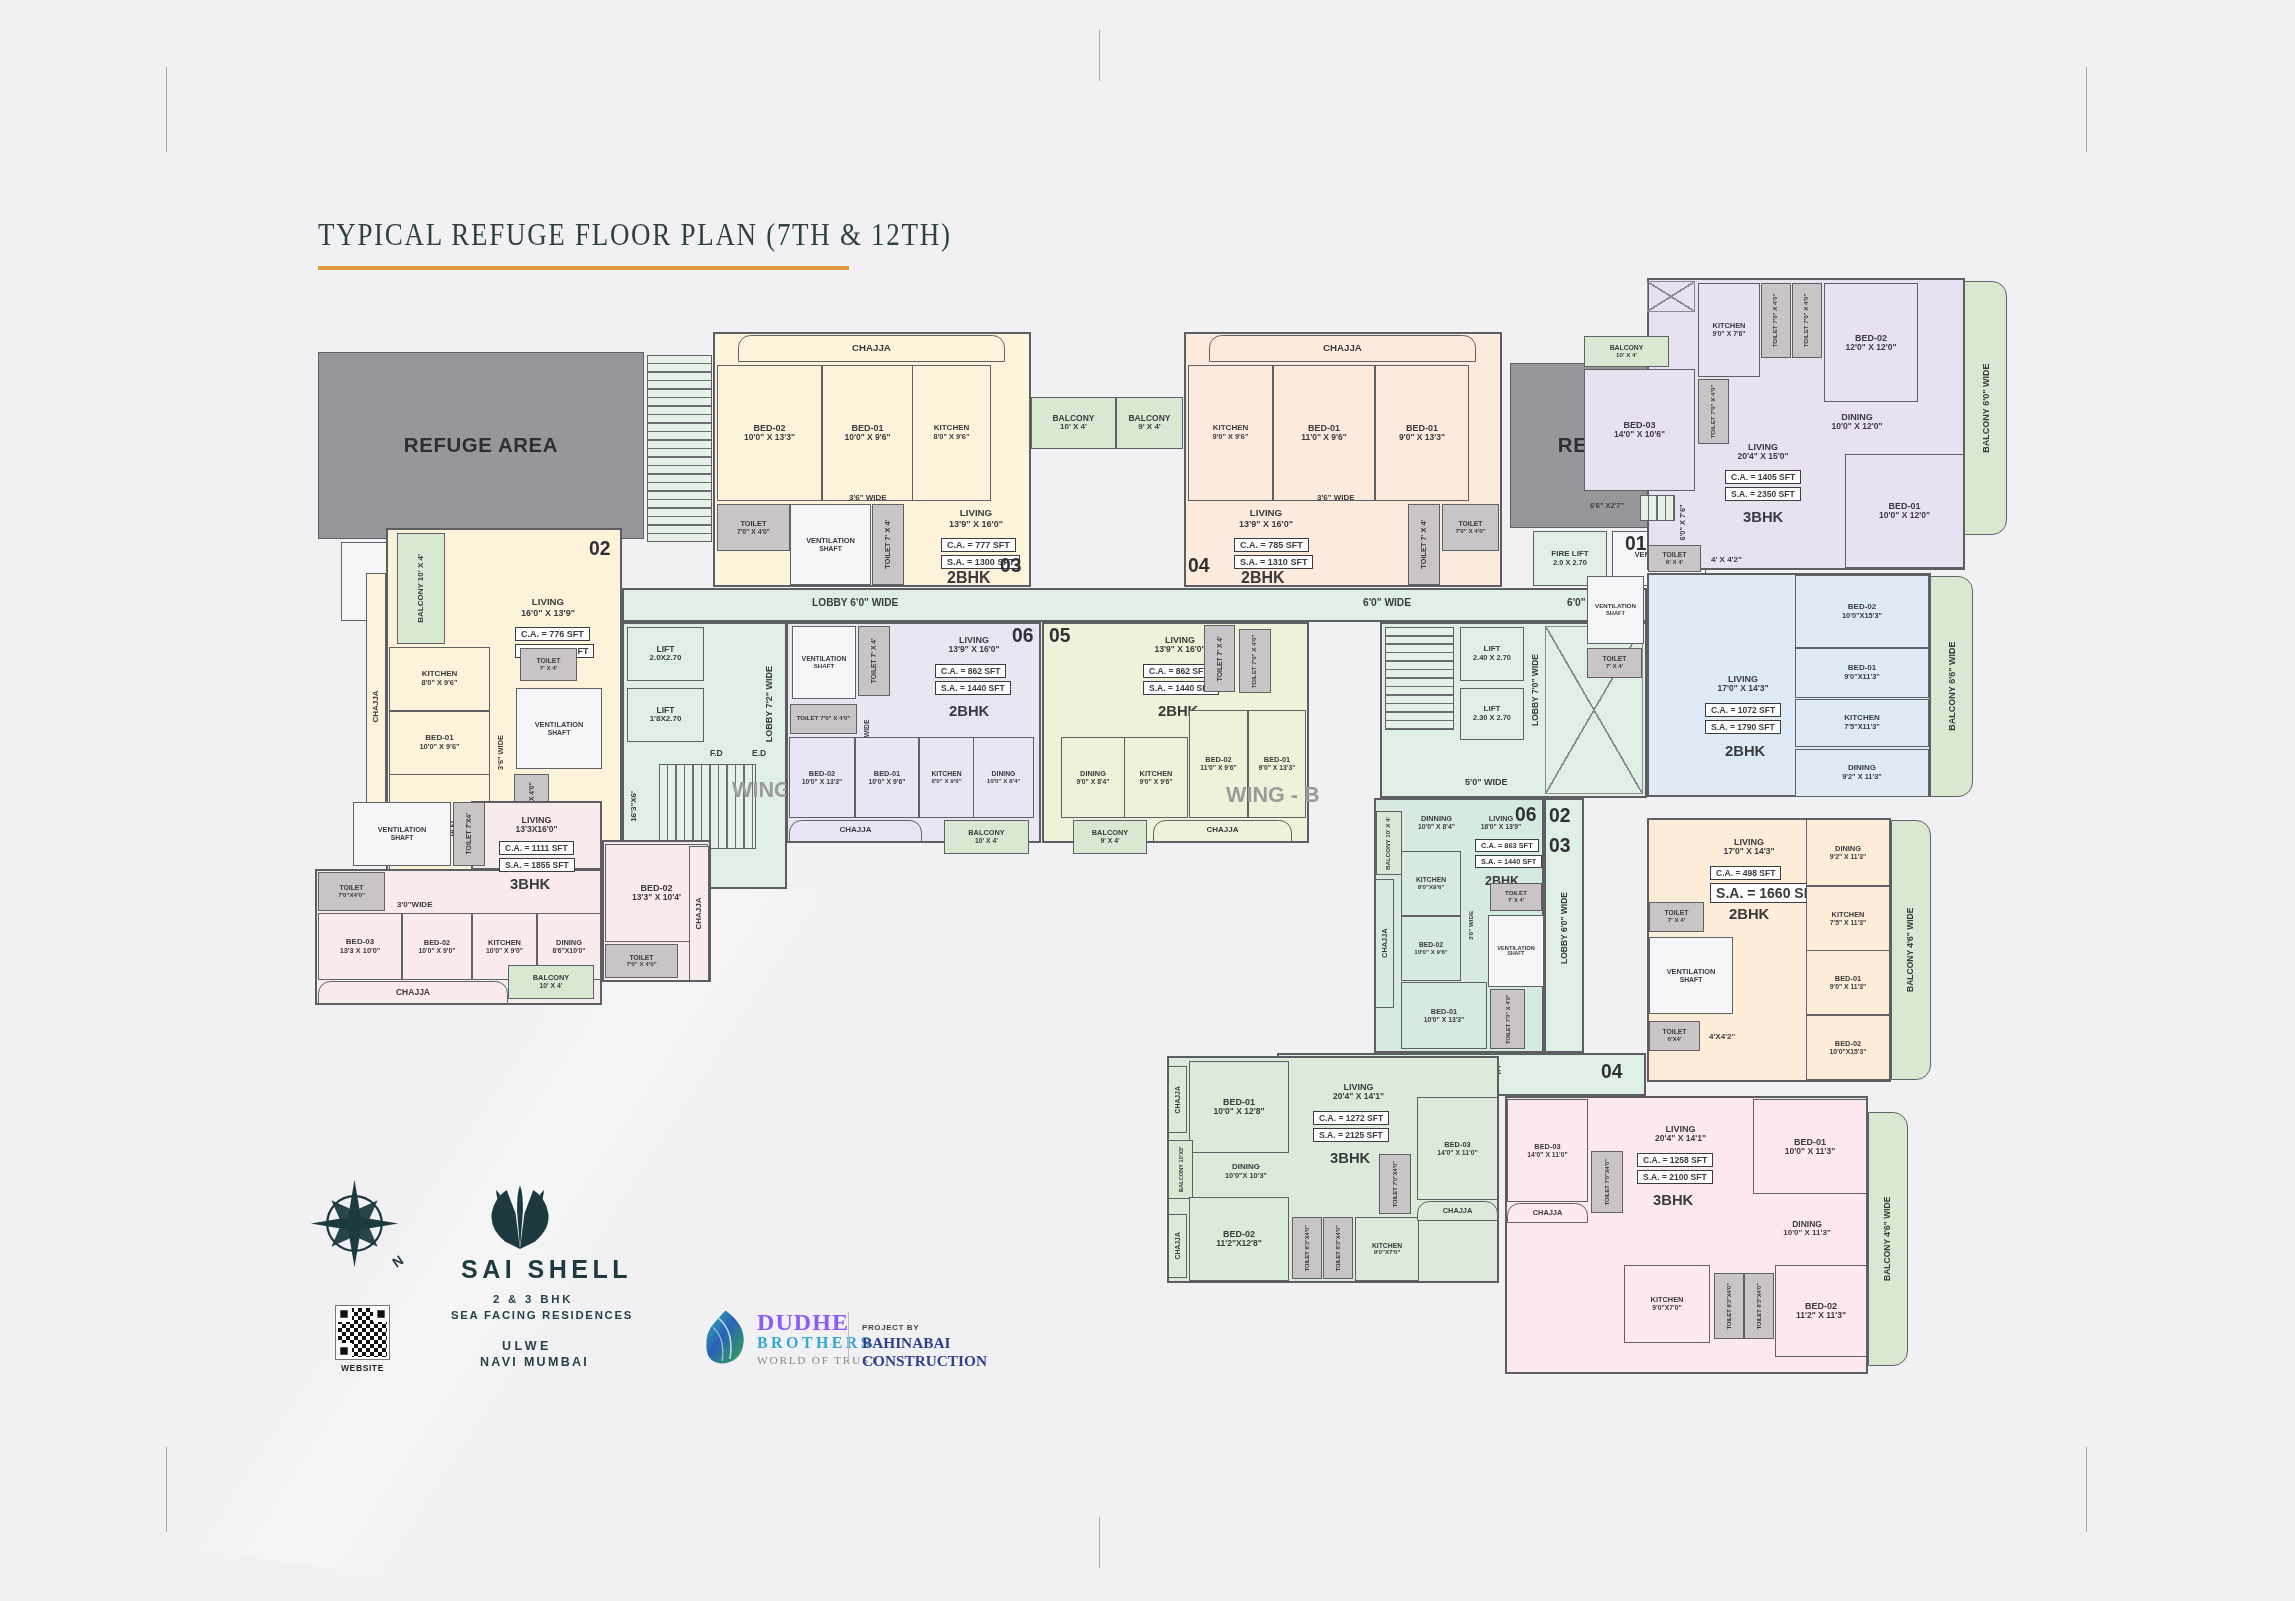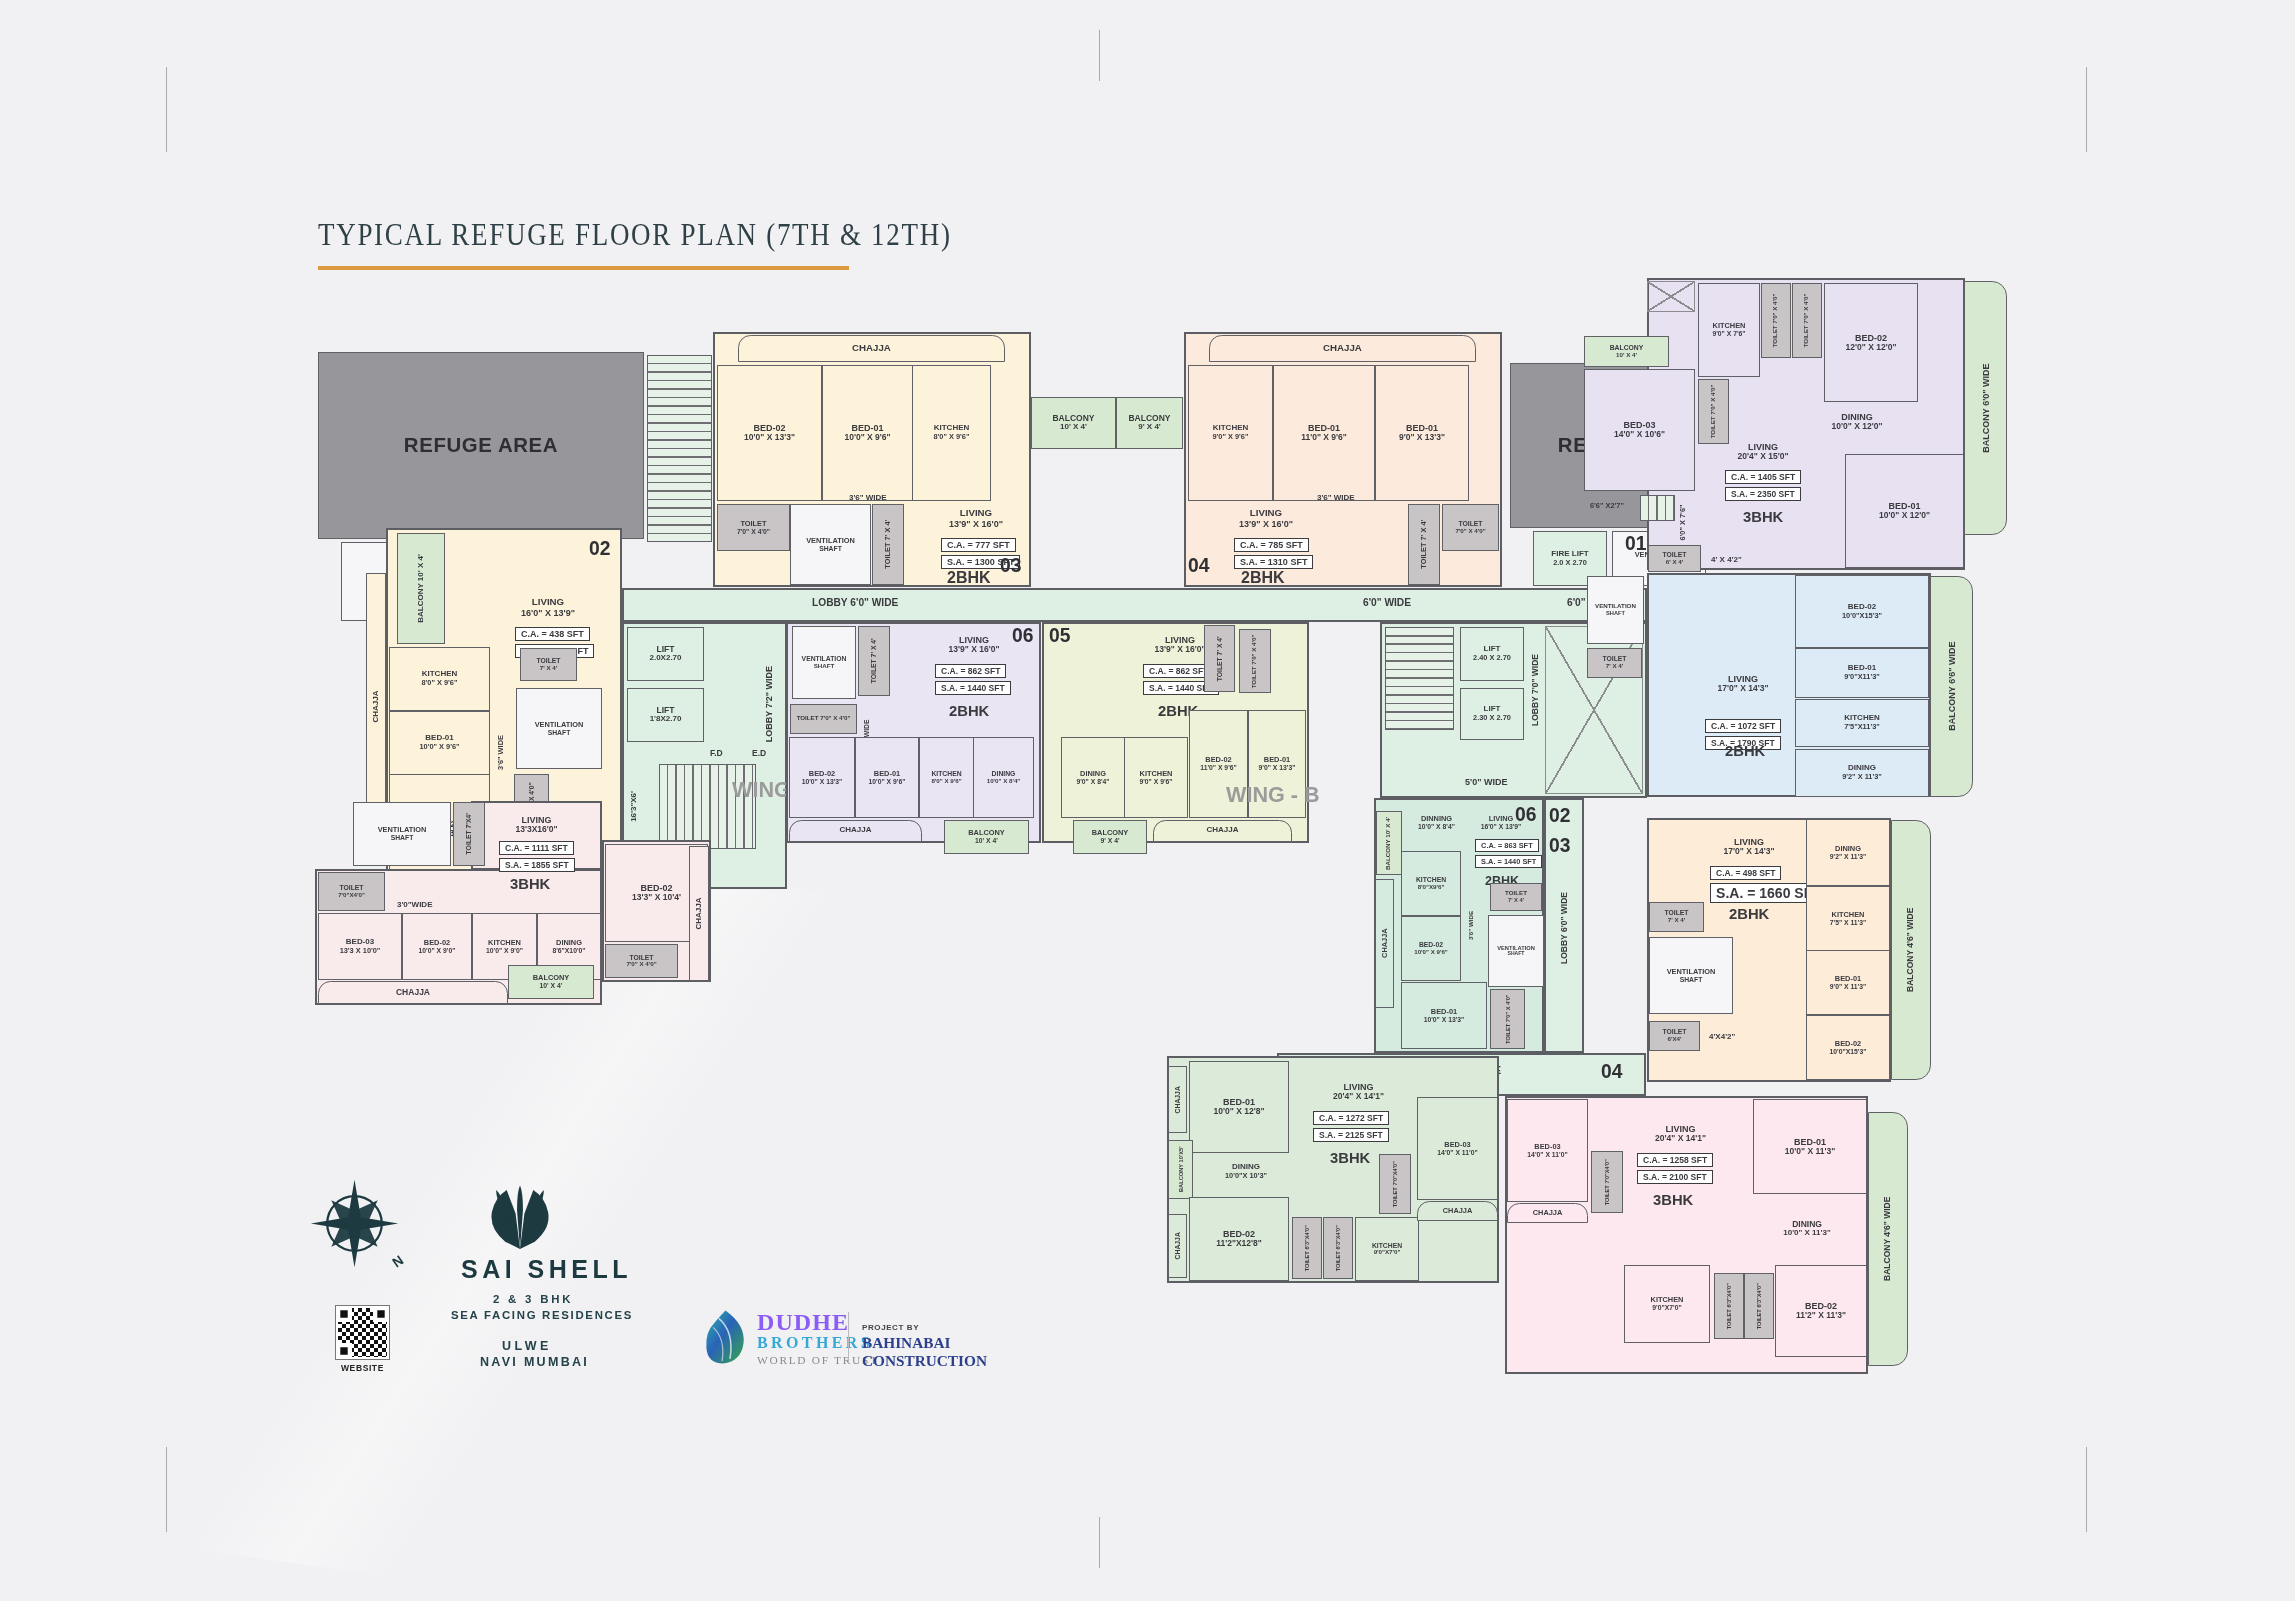--- a/index.html
+++ b/index.html
@@ -208,21 +208,21 @@
         <span style="font-size:8px">BALCONY 10' X 4'</span>
       </div>
       <div class="el vt rm c-cream" style="left: 366px; top: 573px; width: 20.4px; height: 267px;">
         <span style="font-size:8px">CHAJJA</span>
       </div>
       <div class="el bare" style="left: 494px; top: 593px; width: 108px; height: 29.5px;">
         <span style="font-size:9.7px">LIVING</span>
         <span style="font-size:9px">16'0" X 13'9"</span>
       </div>
       <div class="el stat" style="left: 505px; top: 627px;">
-        <div style="font-size:9px">C.A. = 438 SFT</div>
+        <div style="font-size:9px">C.A. = 776 SFT</div>
         <div style="font-size:9px">S.A. = 1295 SFT</div>
       </div>
       <div class="el txt" style="left: 528px; top: 667px; font-size: 16px;">2 BHK</div>
       <div class="el rm c-cream" style="left: 389px; top: 647px; width: 101px; height: 64px;">
         <span class="a" style="font-size:8px">KITCHEN</span>
         <span class="b" style="font-size:7.4px">8'0" X 9'6"</span>
       </div>
       <div class="el rm c-cream" style="left: 389px; top: 711px; width: 101px; height: 64px;">
         <span class="a" style="font-size:8px">BED-01</span>
         <span class="b" style="font-size:7.4px">10'0" X 9'6"</span>
@@ -476,21 +476,21 @@
       </div>
       <div class="el rm c-toilet" style="left: 1587px; top: 648px; width: 55px; height: 29.5px;">
         <span class="a" style="font-size:6.8px">TOILET</span>
         <span class="b" style="font-size:6.2px">7' X 4'</span>
       </div>
       <div class="el reg c-blue" style="left: 1647px; top: 573px; width: 284px; height: 224px;"></div>
       <div class="el bare" style="left: 1689px; top: 670px; width: 108px; height: 28px;">
         <span style="font-size:9px">LIVING</span>
         <span style="font-size:8.5px">17'0" X 14'3"</span>
       </div>
-      <div class="el stat" style="left: 1695px; top: 719px;">
+      <div class="el stat" style="left: 1695px; top: 703px;">
         <div style="font-size:8.5px">C.A. = 1072 SFT</div>
         <div style="font-size:8.5px">S.A. = 1790 SFT</div>
       </div>
       <div class="el txt" style="left: 1725px; top: 743px; font-size: 14.8px;">2BHK</div>
       <div class="el rm c-blue" style="left: 1795px; top: 575px; width: 134px; height: 73px;">
         <span class="a" style="font-size:8px">BED-02</span>
         <span class="b" style="font-size:7.4px">10'0"X15'3"</span>
       </div>
       <div class="el rm c-blue" style="left: 1795px; top: 648px; width: 134px; height: 50px;">
         <span class="a" style="font-size:8px">BED-01</span>

